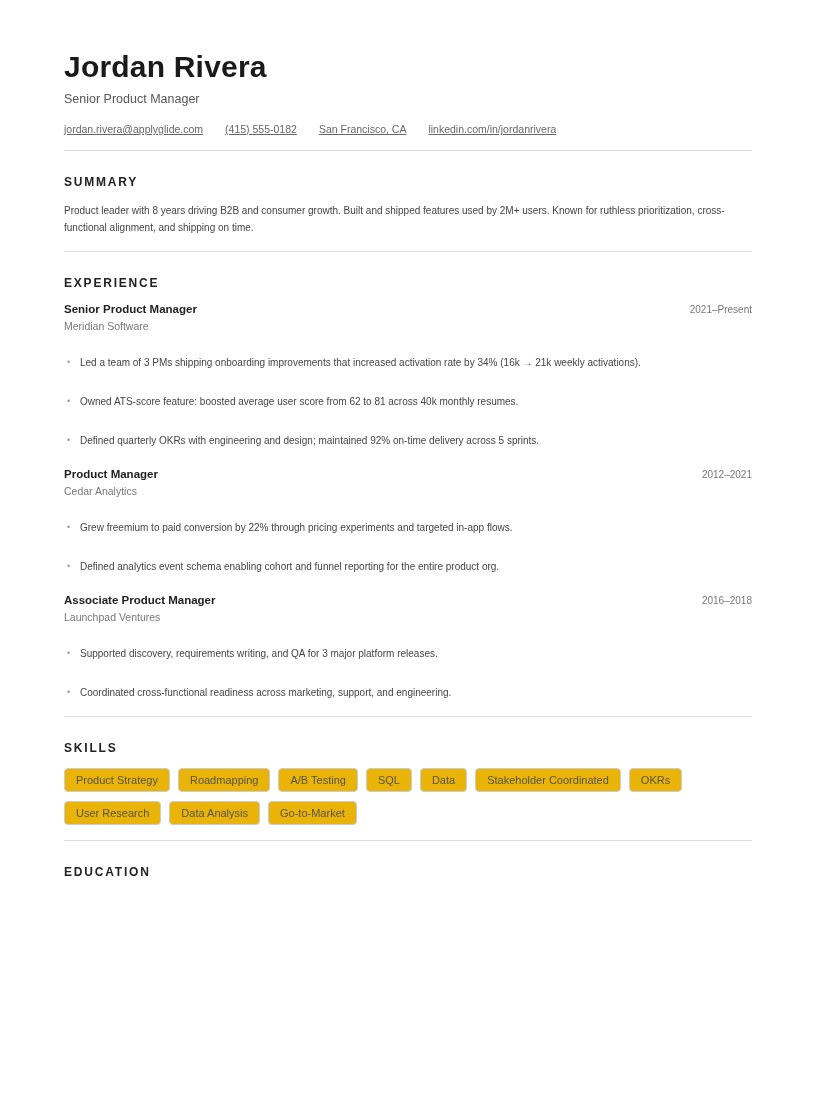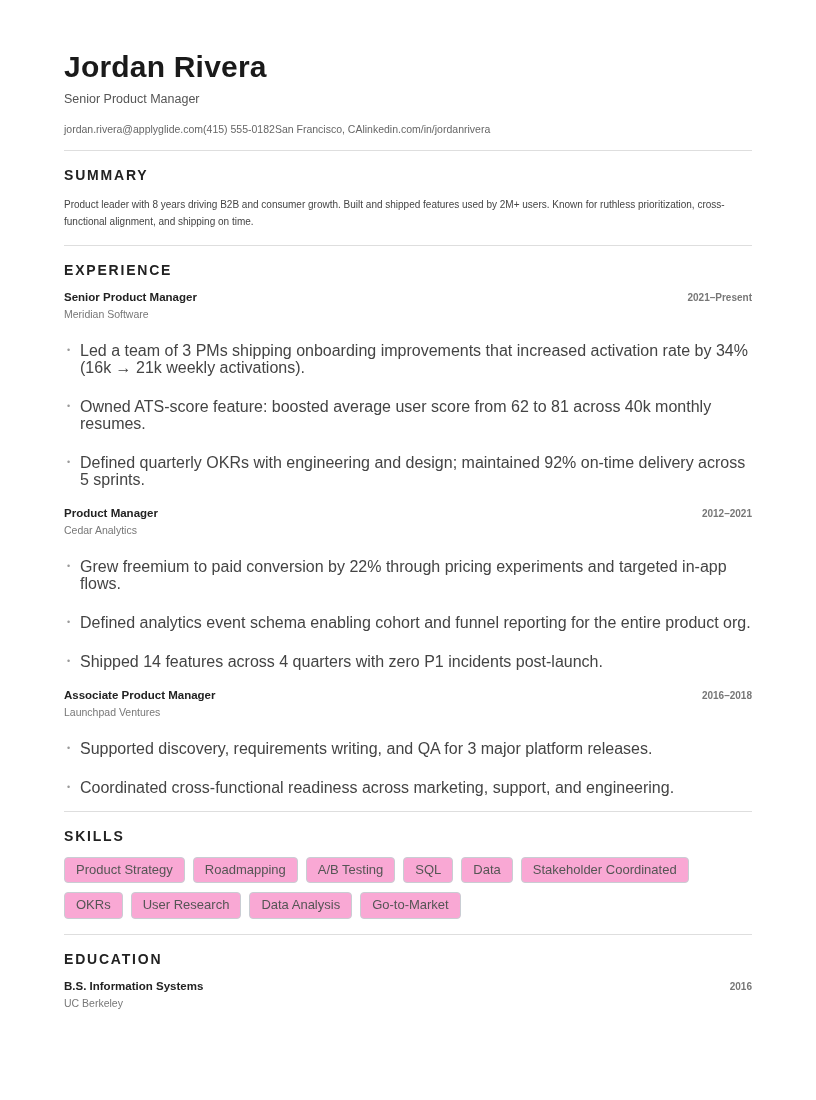--- a/index.html
+++ b/index.html
@@ -31,32 +31,34 @@
   }
   .subtitle {
     margin-top: 9px;
     font-size: 12.5px;
     color: #555;
   }
   .contact-row {
     margin-top: 17px;
     display: flex;
     flex-wrap: wrap;
+    gap: 22px;
     font-size: 10.5px;
     color: #666;
+    text-decoration: underline;
   }
   
   .section {
     border-top: 1px solid #dedede;
     margin-top: 15px;
     padding-top: 16px;
   }
   .section-heading {
-    margin: 0 0 13px 0;
-    font-size: 14px;
+    margin: 8px 0 13px 0;
+    font-size: 12px;
     font-weight: 700;
     letter-spacing: 1.8px;
     text-transform: uppercase;
     color: #222;
   }
   .summary-text {
     margin: 0;
     font-size: 10px;
     line-height: 17px;
     color: #444;
@@ -73,36 +75,35 @@
   .entry-title {
     margin: 0;
     font-size: 11.5px;
     font-weight: 700;
     color: #222;
   }
   .entry-date {
     font-size: 10px;
     color: #777;
     white-space: nowrap;
-    font-weight: bold;
   }
   .entry-org {
     margin-top: 5px;
     font-size: 10.5px;
     color: #777;
   }
   ul.bullets {
     list-style: none;
     margin: 7px 0 0 0;
     padding: 0;
   }
   ul.bullets li {
     position: relative;
     padding-left: 16px;
-    font-size: 16px;
+    font-size: 10px;
     line-height: 17px;
     color: #444;
     margin-top: 22px;
   }
   ul.bullets li::before {
     content: "\2022";
     position: absolute;
     left: 3px;
     top: 0;
     color: #9a9a9a;
@@ -115,24 +116,24 @@
     flex-wrap: wrap;
     gap: 9px 8px;
     margin-top: 0;
     max-width: 690px;
   }
   .pill {
     box-sizing: border-box;
     border: 1px solid #c9cdd3;
     border-radius: 4px;
     padding: 5px 11px;
-    font-size: 13px;
+    font-size: 11px;
     line-height: 1.1;
     color: #555;
-    background: #f9a8d4;
+    background: #eab308;
     white-space: nowrap;
   }
 </style>
 </head>
 <body>
 
 <div class="page">
 
   <header>
     <h1 class="name">Jordan Rivera</h1>
@@ -168,21 +169,20 @@
 
     <article class="job">
       <div class="entry-head">
         <h3 class="entry-title">Product Manager</h3>
         <span class="entry-date">2012–2021</span>
       </div>
       <div class="entry-org">Cedar Analytics</div>
       <ul class="bullets">
         <li>Grew freemium to paid conversion by 22% through pricing experiments and targeted in-app flows.</li>
         <li>Defined analytics event schema enabling cohort and funnel reporting for the entire product org.</li>
-        <li>Shipped 14 features across 4 quarters with zero P1 incidents post-launch.</li>
       </ul>
     </article>
 
     <article class="job">
       <div class="entry-head">
         <h3 class="entry-title">Associate Product Manager</h3>
         <span class="entry-date">2016–2018</span>
       </div>
       <div class="entry-org">Launchpad Ventures</div>
       <ul class="bullets">
@@ -203,22 +203,15 @@
       <span class="pill">Stakeholder Coordinated</span>
       <span class="pill">OKRs</span>
       <span class="pill">User Research</span>
       <span class="pill">Data Analysis</span>
       <span class="pill">Go-to-Market</span>
     </div>
   </section>
 
   <section class="section">
     <h2 class="section-heading">EDUCATION</h2>
-    <article class="job">
-      <div class="entry-head">
-        <h3 class="entry-title">B.S. Information Systems</h3>
-        <span class="entry-date">2016</span>
-      </div>
-      <div class="entry-org">UC Berkeley</div>
-    </article>
   </section>
 
 </div>
 
 </body></html>

